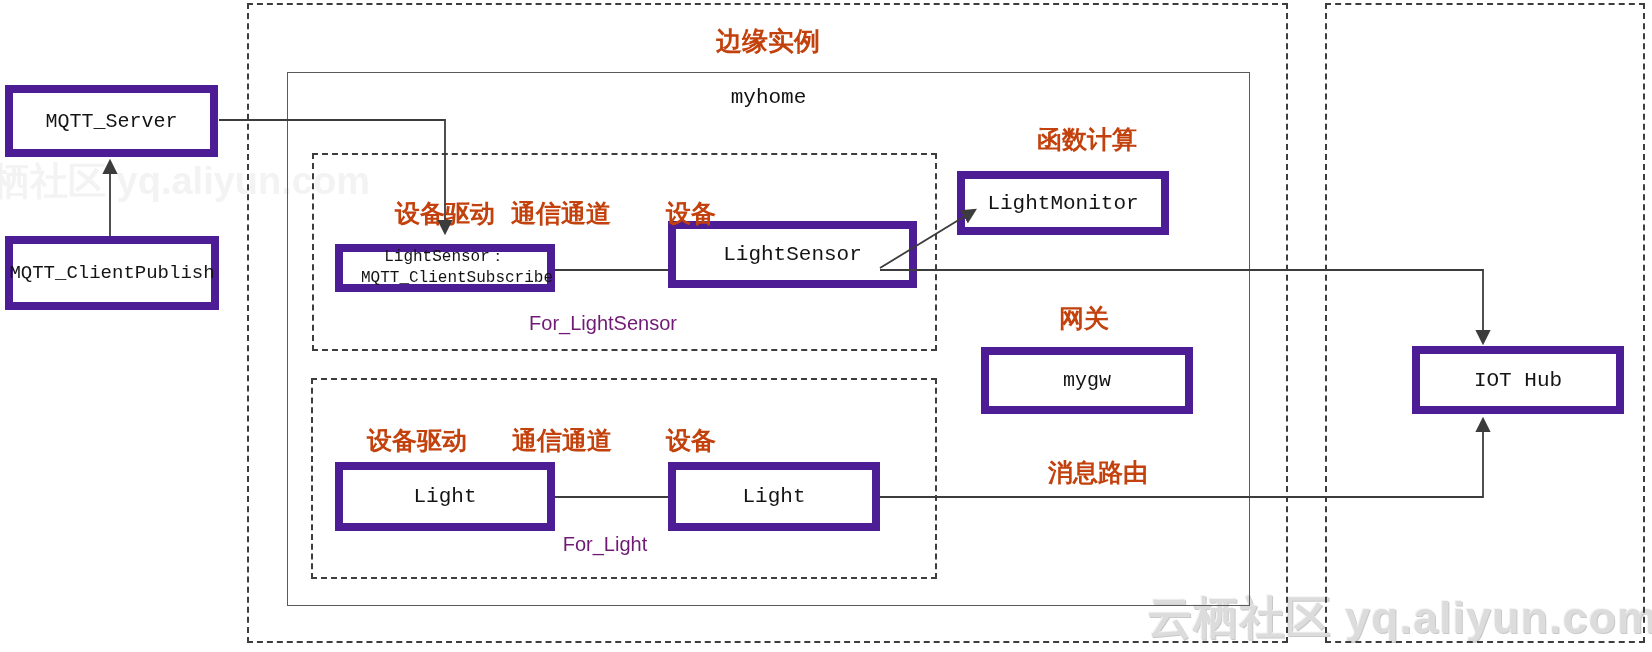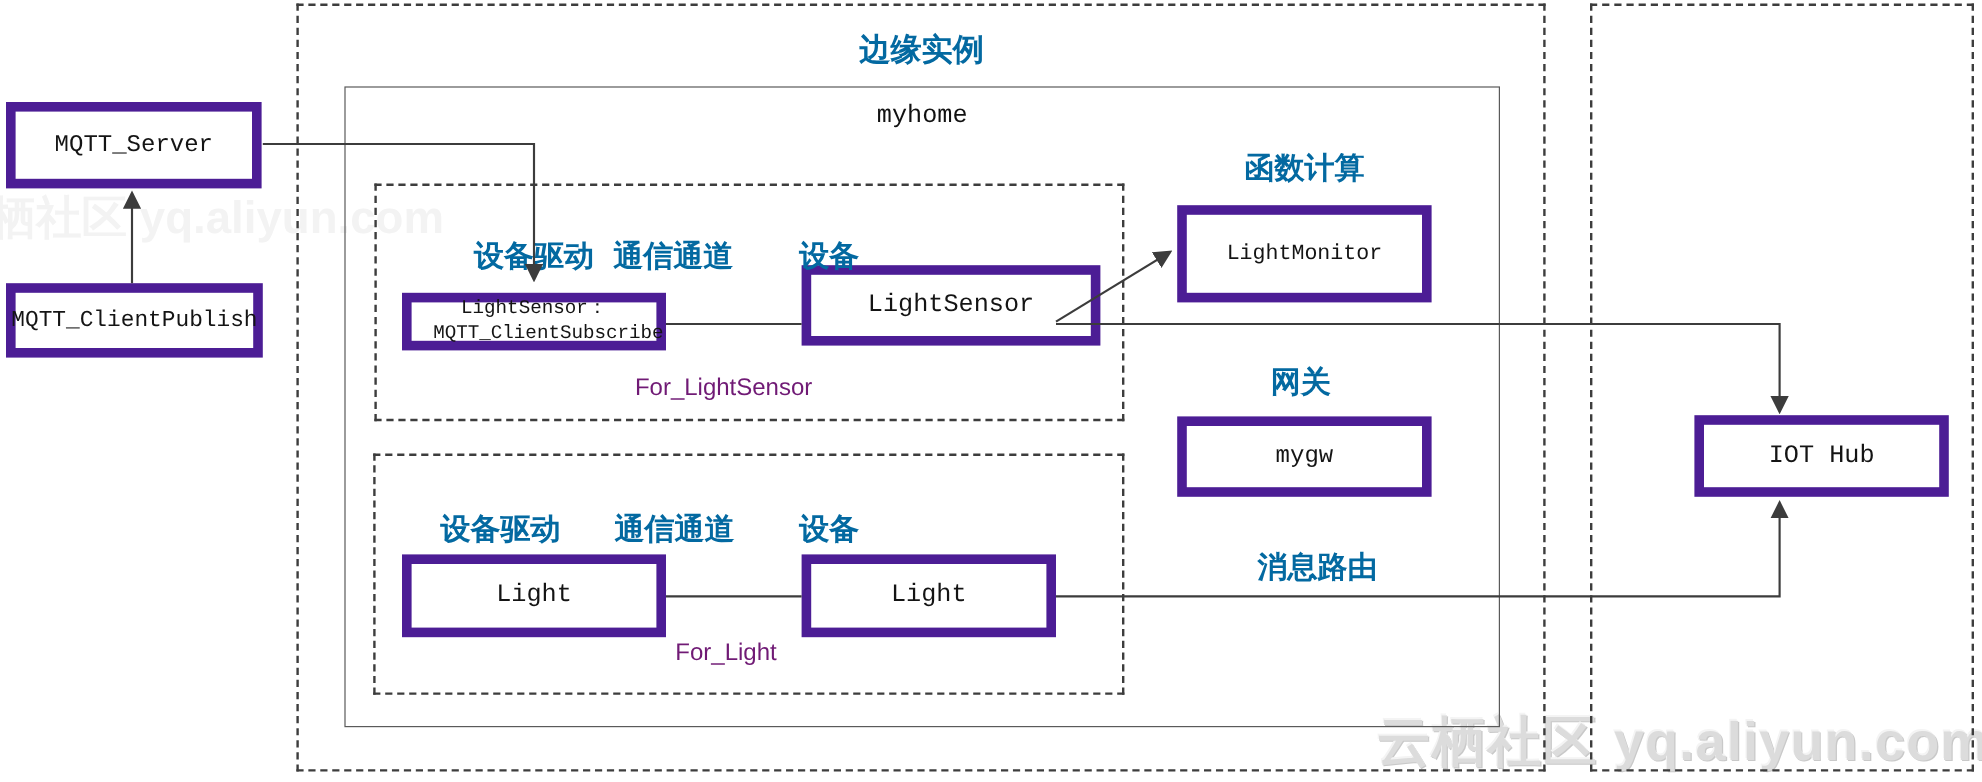--- a/index.html
+++ b/index.html
@@ -15,21 +15,21 @@
   }
   .container-solid {
     position:absolute; border:1.5px solid #5a5a5a; background:transparent; z-index:1;
   }
   .container-dashed {
     position:absolute; border:2px dashed #3d3d3d; background:transparent; z-index:1;
   }
   .cn-label {
     position:absolute; transform:translateX(-50%);
     font-family:Liberation Serif, serif; font-weight:700;
-    color:#0369a1; white-space:nowrap; z-index:4;
+    color:#c2410c; white-space:nowrap; z-index:4;
   }
   .caption {
     position:absolute; transform:translateX(-50%);
     font-family:"Liberation Sans","DejaVu Sans",sans-serif; font-size:20px;
     color:#701a75; white-space:nowrap; z-index:4;
   }
   .center-label {
     position:absolute; text-align:center; z-index:2; color:#111;
   }
   svg.wires { position:absolute; left:0; top:0; z-index:5; pointer-events:none; }
@@ -75,29 +75,29 @@
   <div class="container-dashed" style="left:311px; top:378px; width:626px; height:201px;"></div>
   <div class="cn-label" style="left:417px; top:424px; font-size:25px;">设备驱动</div>
   <div class="cn-label" style="left:562px; top:424px; font-size:25px;">通信通道</div>
   <div class="cn-label" style="left:691px; top:424px; font-size:25px;">设备</div>
 
   <div class="node" style="left:335px; top:462px; width:220px; height:69px; font-size:21px;">Light</div>
   <div class="node" style="left:668px; top:462px; width:212px; height:69px; font-size:21px;">Light</div>
   <div class="caption" style="left:605px; top:533px;">For_Light</div>
 
   <div class="cn-label" style="left:1087px; top:123px; font-size:25px;">函数计算</div>
-  <div class="node" style="left:981px; top:171px; width:212px; height:81px; font-size:18px;">LightMonitor</div>
+  <div class="node" style="left:957px; top:171px; width:212px; height:64px; font-size:21px;">LightMonitor</div>
 
   <div class="cn-label" style="left:1084px; top:302px; font-size:25px;">网关</div>
   <div class="node" style="left:981px; top:347px; width:212px; height:67px; font-size:20px;">mygw</div>
 
   <div class="cn-label" style="left:1098px; top:456px; font-size:25px;">消息路由</div>
 
   <div class="node" style="left:5px; top:85px; width:213px; height:72px; font-size:20px;">MQTT_Server</div>
-  <div class="node" style="left:5px; top:236px; width:214px; height:62px; font-size:19px;">MQTT_ClientPublish</div>
+  <div class="node" style="left:5px; top:236px; width:214px; height:74px; font-size:19px;">MQTT_ClientPublish</div>
 
   <div class="node" style="left:1412px; top:346px; width:212px; height:68px; font-size:21px;">IOT Hub</div>
 
   <svg class="wires" width="1652" height="652" viewBox="0 0 1652 652">
     <defs>
       <marker id="ah" viewBox="0 0 10 10" refX="8.5" refY="5" markerWidth="8.5" markerHeight="8.5" orient="auto-start-reverse">
         <path d="M0,0 L10,5 L0,10 Z" fill="#3c3c3c"></path>
       </marker>
     </defs>
     <g stroke="#3c3c3c" stroke-width="1.8" fill="none">

